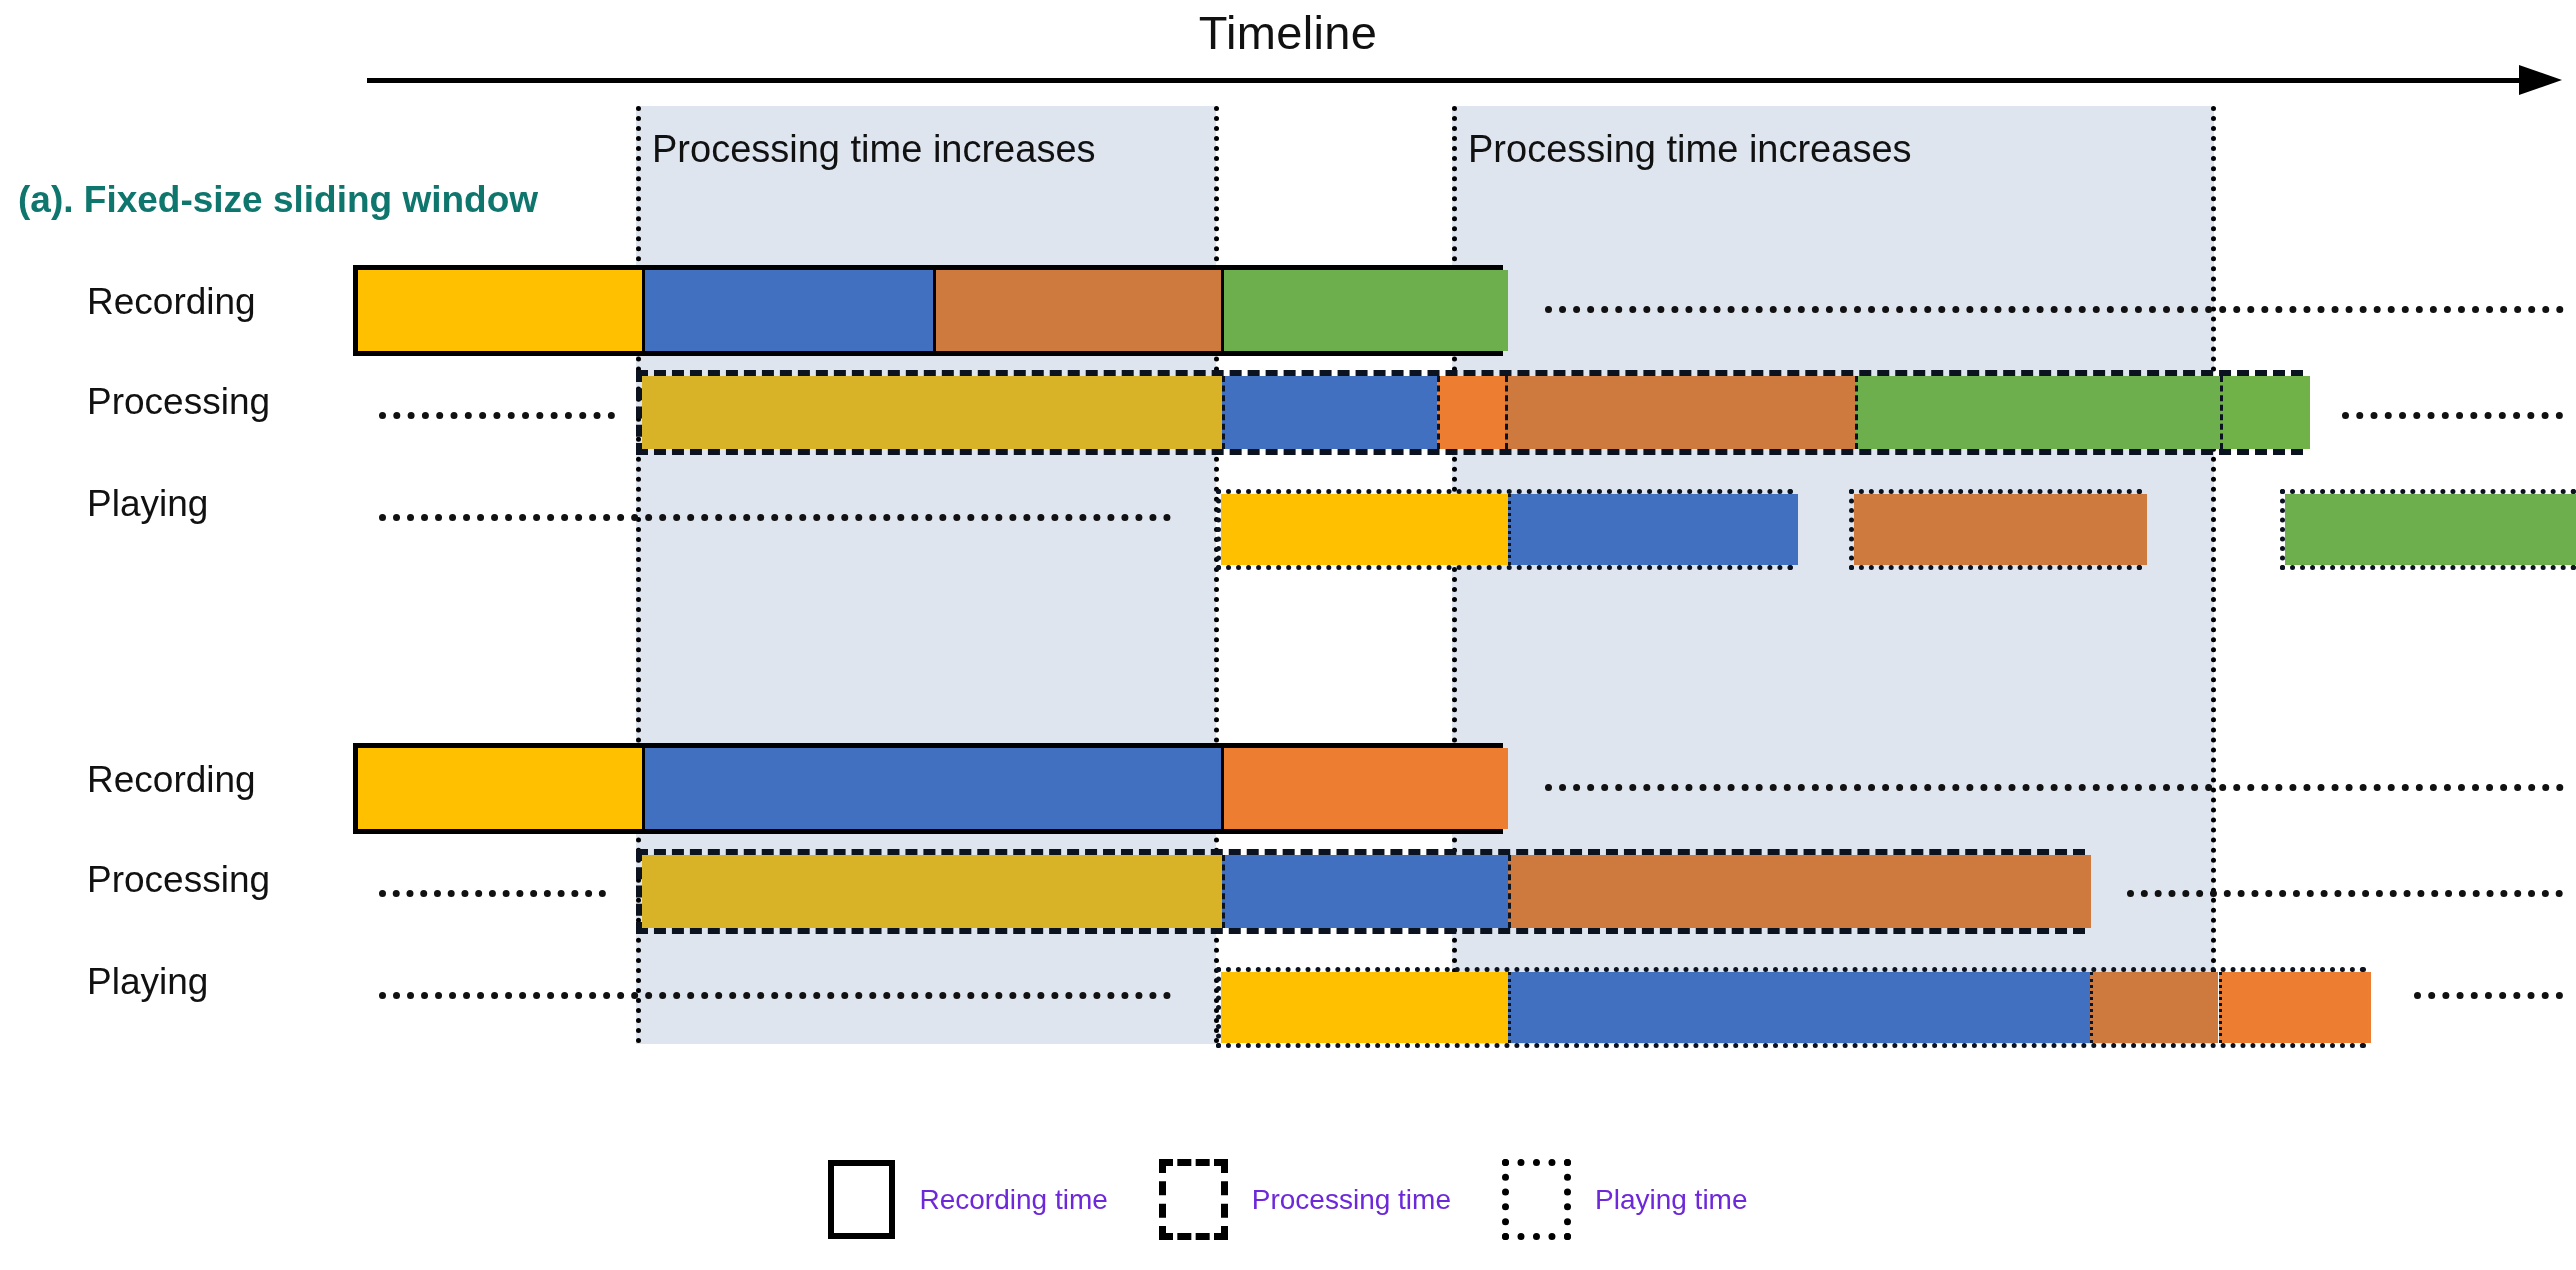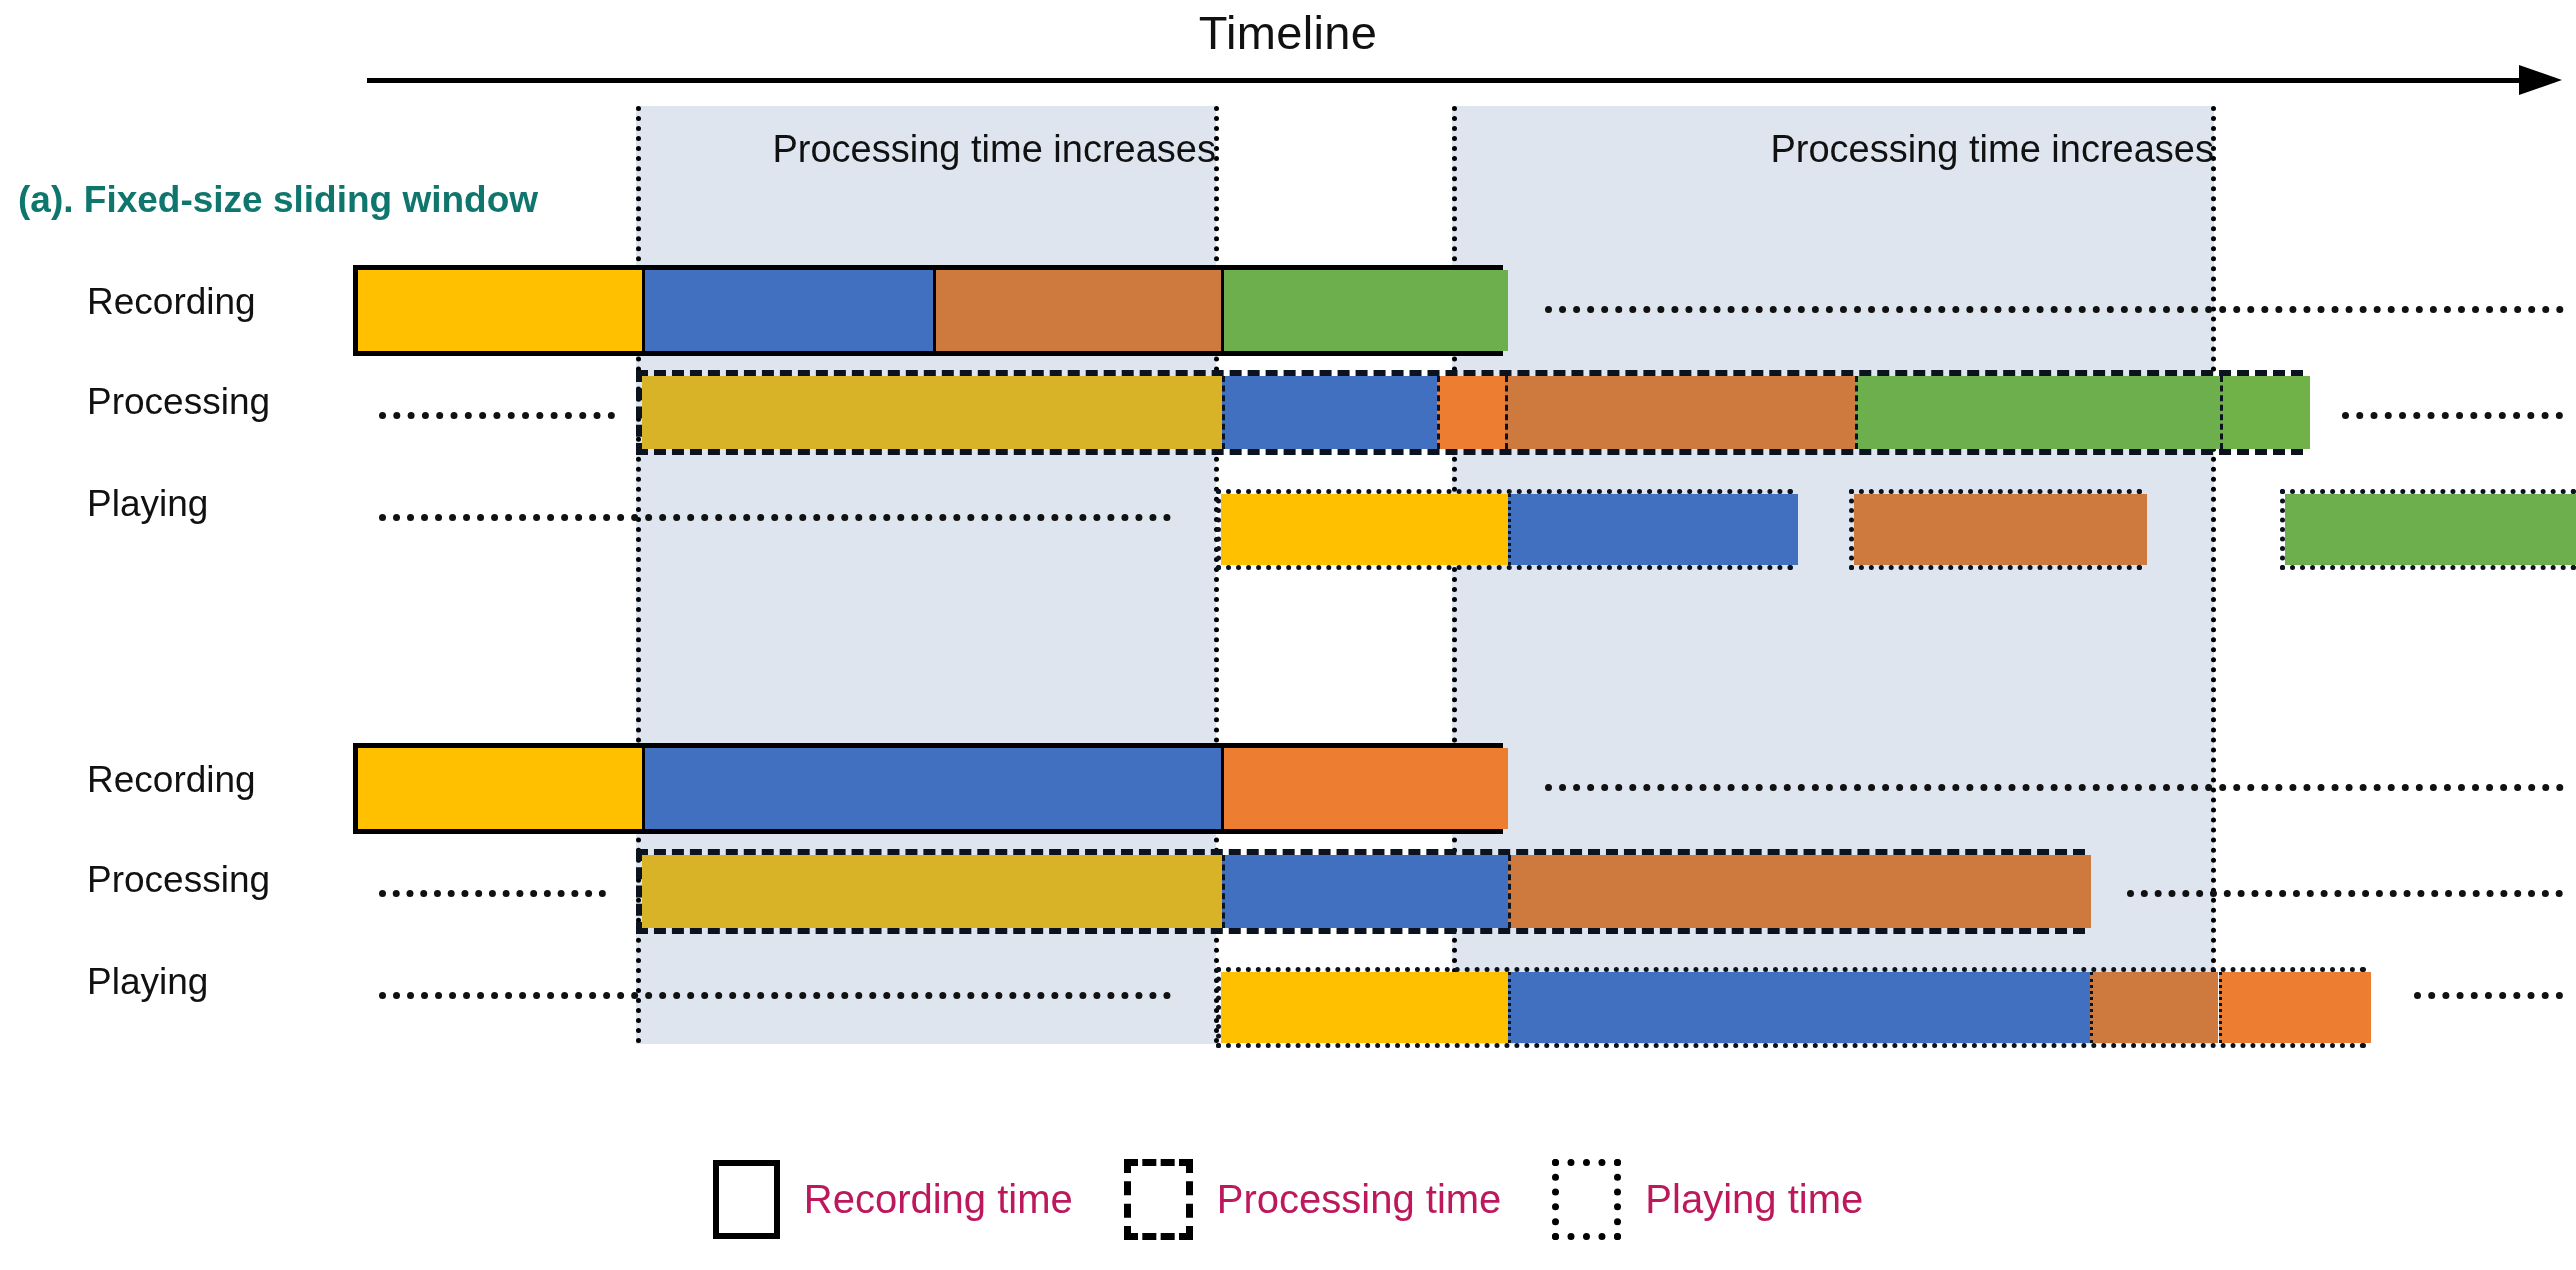--- a/index.html
+++ b/index.html
@@ -29,21 +29,21 @@
   .band{background:#dfe5ef;}
   .vline{
     width:0;border-left:5.4px dotted #000;
   }
 
   
   .section-caption{
     font-size:37px;font-weight:bold;color:#0f766e;white-space:nowrap;
   }
   .band-label{
-    font-size:38px;color:#111;white-space:nowrap;text-align:right;
+    font-size:38px;color:#111;white-space:nowrap;text-align:left;padding-left:16px;
   }
   .row-label{
     font-size:37px;color:#111;white-space:nowrap;
   }
 
   
   .barwrap{position:absolute;}
   .bar{position:absolute;top:0;height:100%;box-sizing:border-box;}
   .rec-frame{border:5.4px solid #000;box-sizing:border-box;}
   .rec-frame .bar + .bar{border-left:3px solid #000;}
@@ -57,21 +57,21 @@
     height:0;border-top:7.8px dotted #111;
   }
 
   
   #legend{left:0;top:1159px;width:2576px;display:flex;justify-content:center;align-items:center;gap:0;}
   .leg-item{display:flex;align-items:center;margin-right:51px;}
   .leg-swatch{width:55px;height:67px;background:#fff;margin-right:24px;}
   .leg-solid{border:6.6px solid #000;}
   .leg-dash{border:7.8px dashed #000;}
   .leg-dot{border:7.2px dotted #000;}
-  .leg-text{font-size:40px;color:#be185d;white-space:nowrap;}
+  .leg-text{font-size:28px;color:#6d28d9;white-space:nowrap;}
 </style>
 </head>
 <body>
 
 <div id="stage">
 
   <div class="abs" id="title">Timeline</div>
   <div class="abs" id="arrow-line"></div>
   <div class="abs" id="arrow-head"></div>
 

